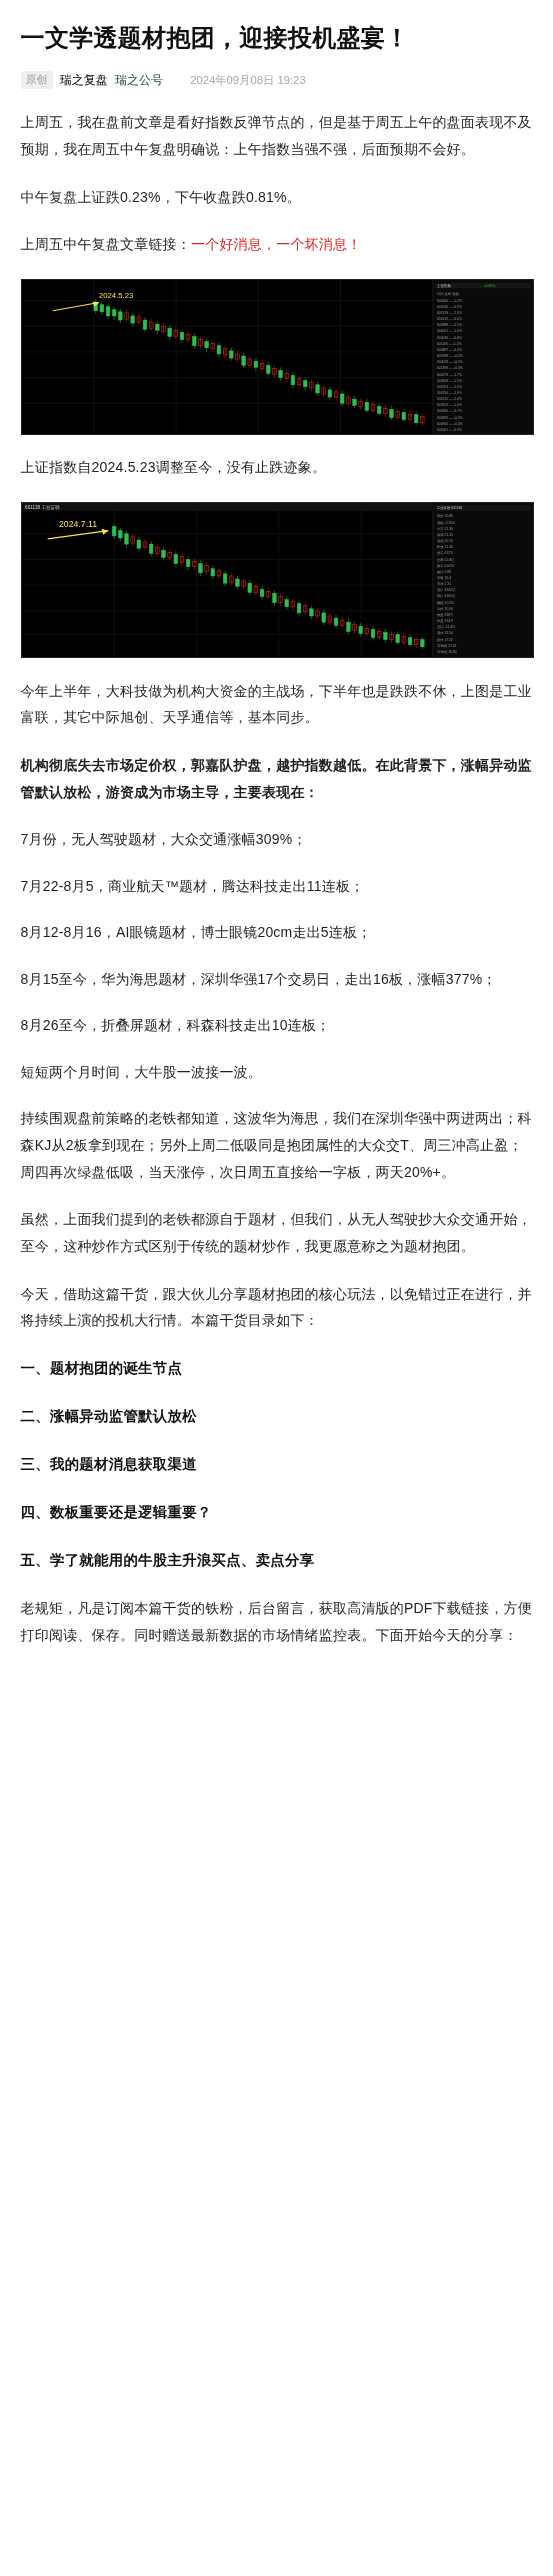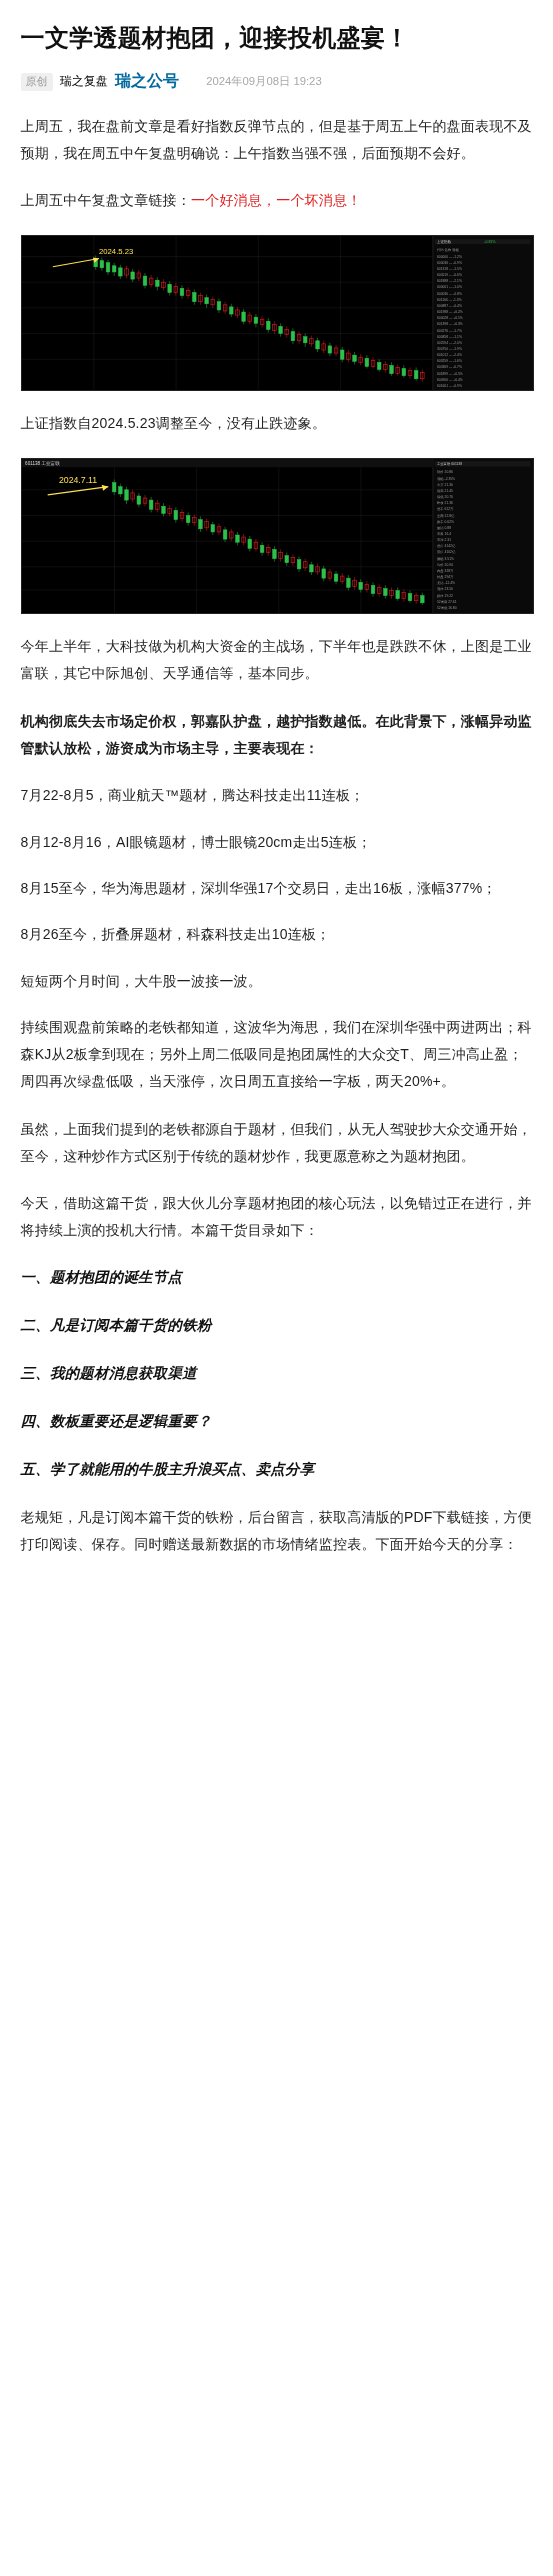--- a/index.html
+++ b/index.html
@@ -41,23 +41,22 @@
     font-size: 10.8px;
     padding: 2.1px 5.2px;
     border-radius: 2.1px;
     line-height: 1.25;
   }
   .byline-author {
     color: #000000;
     font-size: 12px;
   }
   .byline-account {
-    color: #0369a1;
-    font-size: 16px;
-    font-weight: bold;
+    color: #14532d;
+    font-size: 12px;
   }
   .byline-date {
     color: #a8a8a8;
     font-size: 11.3px;
     margin-left: 20px;
   }
   p.para {
     font-size: 14px;
     line-height: 1.92;
     color: #1f1f1f;
@@ -89,38 +88,38 @@
     color: #1f1f1f;
     letter-spacing: 0.2px;
   }
   .toc-item {
     font-size: 14.4px;
     font-weight: bold;
     line-height: 1.9;
     color: #111111;
     margin: 0 0 20.6px 0;
     letter-spacing: 0.3px;
-    font-style: italic;
   }
 </style>
 </head>
 <body>
 
 <div class="page">
 
   <h1 class="article-title">一文学透题材抱团，迎接投机盛宴！</h1>
 
   <div class="byline">
     <span class="badge-original">原创</span>
     <span class="byline-author">瑞之复盘</span>
     <span class="byline-account">瑞之公号</span>
     <span class="byline-date">2024年09月08日 19:23</span>
   </div>
 
   <p class="para">上周五，我在盘前文章是看好指数反弹节点的，但是基于周五上午的盘面表现不及预期，我在周五中午复盘明确说：上午指数当强不强，后面预期不会好。</p>
+  <p class="para">中午复盘上证跌0.23%，下午收盘跌0.81%。</p>
 
   <p class="para">
     <span>上周五中午复盘文章链接：</span><span class="hl-red">一个好消息，一个坏消息！</span>
   </p>
 
   <div class="figure">
     <svg class="chart" viewBox="0 0 995 300" preserveAspectRatio="none">
       <rect x="0" y="0" width="995" height="300" fill="#000000"></rect>
 
       <rect x="800" y="0" width="195" height="300" fill="#0a0a0a"></rect>
@@ -448,34 +447,35 @@
         <text x="808" y="280">52周高 27.61</text>
         <text x="808" y="292">52周低 16.80</text>
       </g>
     </svg>
   </div>
 
   <p class="para">今年上半年，大科技做为机构大资金的主战场，下半年也是跌跌不休，上图是工业富联，其它中际旭创、天孚通信等，基本同步。</p>
 
   <p class="para bold-para">机构彻底失去市场定价权，郭嘉队护盘，越护指数越低。在此背景下，涨幅异动监管默认放松，游资成为市场主导，主要表现在：</p>
 
+  <p class="list-item">7月份，无人驾驶题材，大众交通涨幅309%；</p>
   <p class="list-item">
     <span>7月22-8月5，商业航天™题材，腾达科技走出11连板；</span>
   </p>
   <p class="list-item">8月12-8月16，AI眼镜题材，博士眼镜20cm走出5连板；</p>
   <p class="list-item">8月15至今，华为海思题材，深圳华强17个交易日，走出16板，涨幅377%；</p>
   <p class="list-item">8月26至今，折叠屏题材，科森科技走出10连板；</p>
   <p class="list-item">短短两个月时间，大牛股一波接一波。</p>
 
   <p class="para">持续围观盘前策略的老铁都知道，这波华为海思，我们在深圳华强中两进两出；科森KJ从2板拿到现在；另外上周二低吸同是抱团属性的大众交T、周三冲高止盈；周四再次绿盘低吸，当天涨停，次日周五直接给一字板，两天20%+。</p>
   <p class="para">虽然，上面我们提到的老铁都源自于题材，但我们，从无人驾驶抄大众交通开始，至今，这种炒作方式区别于传统的题材炒作，我更愿意称之为题材抱团。</p>
   <p class="para">今天，借助这篇干货，跟大伙儿分享题材抱团的核心玩法，以免错过正在进行，并将持续上演的投机大行情。本篇干货目录如下：</p>
 
   <p class="toc-item">一、题材抱团的诞生节点</p>
-  <p class="toc-item">二、凡是订阅本篇干货的铁粉</p>
+  <p class="toc-item">二、涨幅异动监管默认放松</p>
   <p class="toc-item">三、我的题材消息获取渠道</p>
   <p class="toc-item">四、数板重要还是逻辑重要？</p>
   <p class="toc-item">五、学了就能用的牛股主升浪买点、卖点分享</p>
 
   <p class="para">老规矩，凡是订阅本篇干货的铁粉，后台留言，获取高清版的PDF下载链接，方便打印阅读、保存。同时赠送最新数据的市场情绪监控表。下面开始今天的分享：</p>
 
 </div>
 
 
 </body></html>

